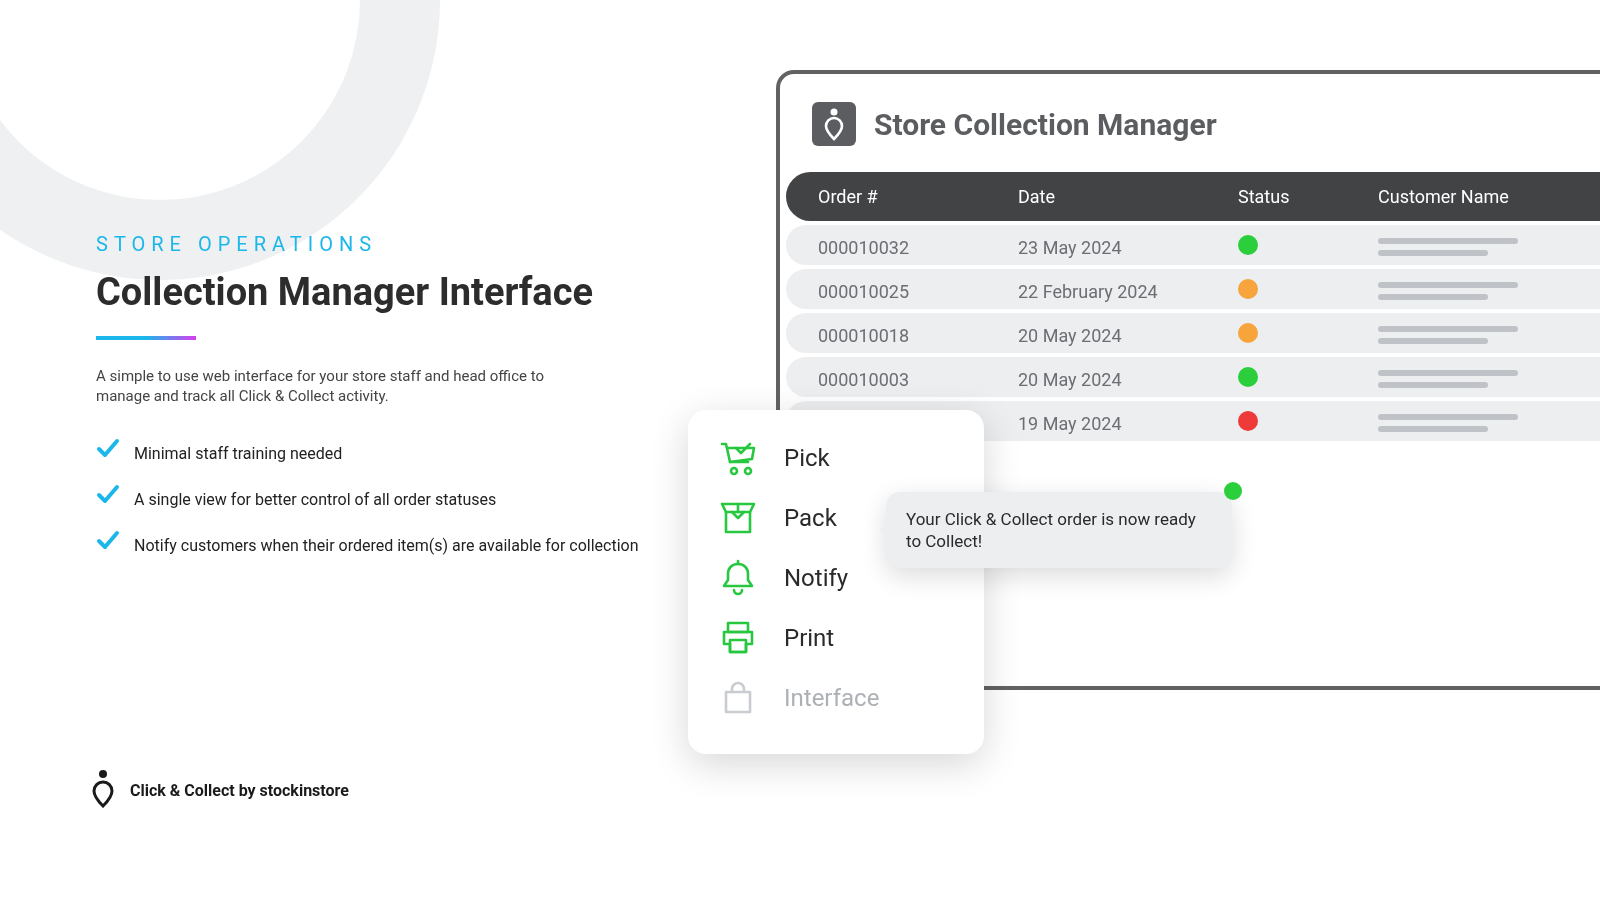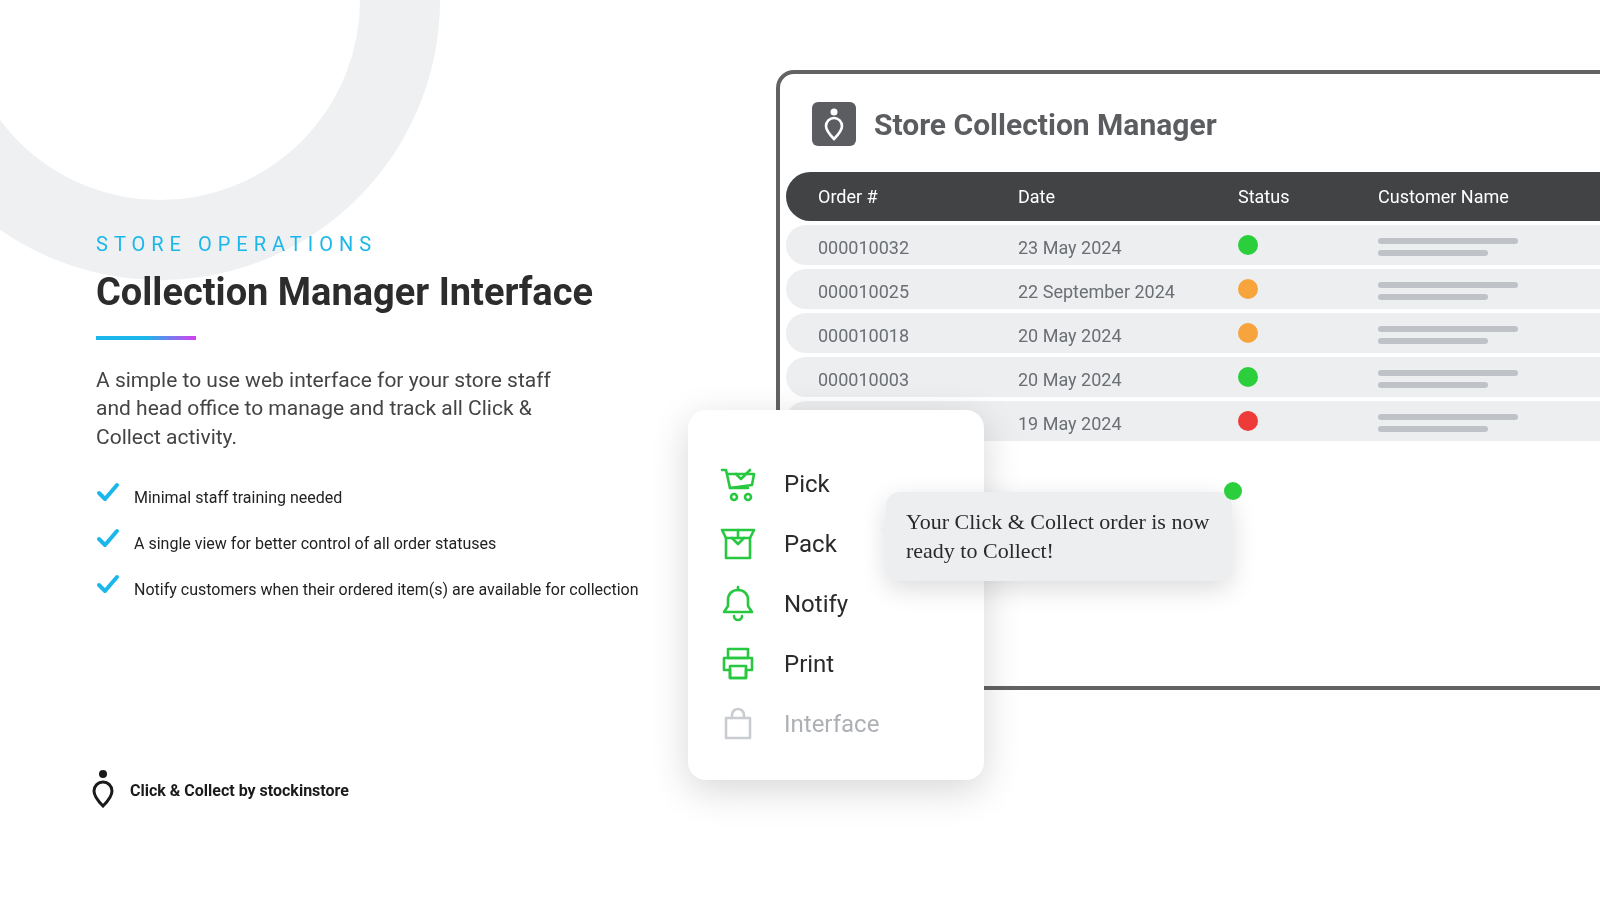--- a/index.html
+++ b/index.html
@@ -42,21 +42,21 @@
     margin-bottom: 22px;
   }
   .divider {
     width: 100px;
     height: 4px;
     background: linear-gradient(90deg, #1bb7ea 0%, #1bb7ea 50%, #d63ef0 100%);
     margin-bottom: 26px;
   }
   .body-copy {
     color: #444;
-    font-size: 21px;
+    font-size: 15px;
     line-height: 1.35;
     margin-bottom: 28px;
     max-width: 460px;
   }
   .bullets { list-style: none; }
   .bullets li {
     display: flex;
     align-items: flex-end;
     gap: 14px;
     margin-bottom: 16px;
@@ -159,21 +159,21 @@
   .skel-line.b { width: 110px; }
   
   .action-menu {
     position: absolute;
     top: 410px;
     left: 688px;
     width: 296px;
     background: #fff;
     border-radius: 18px;
     box-shadow: 0 10px 38px rgba(0,0,0,0.16);
-    padding: 44px 30px 26px 30px;
+    padding: 18px 30px 26px 30px;
     z-index: 30;
   }
   .action-item {
     display: flex;
     align-items: center;
     gap: 26px;
     padding: 10px 0;
     font-size: 24px;
     color: #2a2a2a;
   }
@@ -182,25 +182,24 @@
   
   .notif-bubble {
     position: absolute;
     top: 492px;
     left: 886px;
     width: 346px;
     background: #eceef0;
     border-radius: 14px;
     box-shadow: 0 8px 26px rgba(0,0,0,0.14);
     padding: 16px 20px;
-    font-size: 22px;
+    font-size: 17px;
     color: #2a2a2a;
     line-height: 1.3;
     z-index: 40;
-    font-family: Liberation Serif, serif;
   }
   .notif-bubble::before {
     content: "";
     position: absolute;
     left: -16px;
     top: 28px;
     width: 0; height: 0;
     border: 10px solid transparent;
     border-right-color: #eceef0;
   }
@@ -285,21 +284,21 @@
       <div>000010032</div>
       <div>23 May 2024</div>
       <div><span class="dot green"></span></div>
       <div class="name-skel">
           <div class="skel-line a"></div>
           <div class="skel-line b"></div>
         </div>
     </div>
     <div class="tbl-row">
       <div>000010025</div>
-      <div>22 September 2024</div>
+      <div>22 February 2024</div>
       <div><span class="dot orange"></span></div>
       <div class="name-skel">
           <div class="skel-line a"></div>
           <div class="skel-line b"></div>
         </div>
     </div>
     <div class="tbl-row">
       <div>000010018</div>
       <div>20 May 2024</div>
       <div><span class="dot orange"></span></div>

